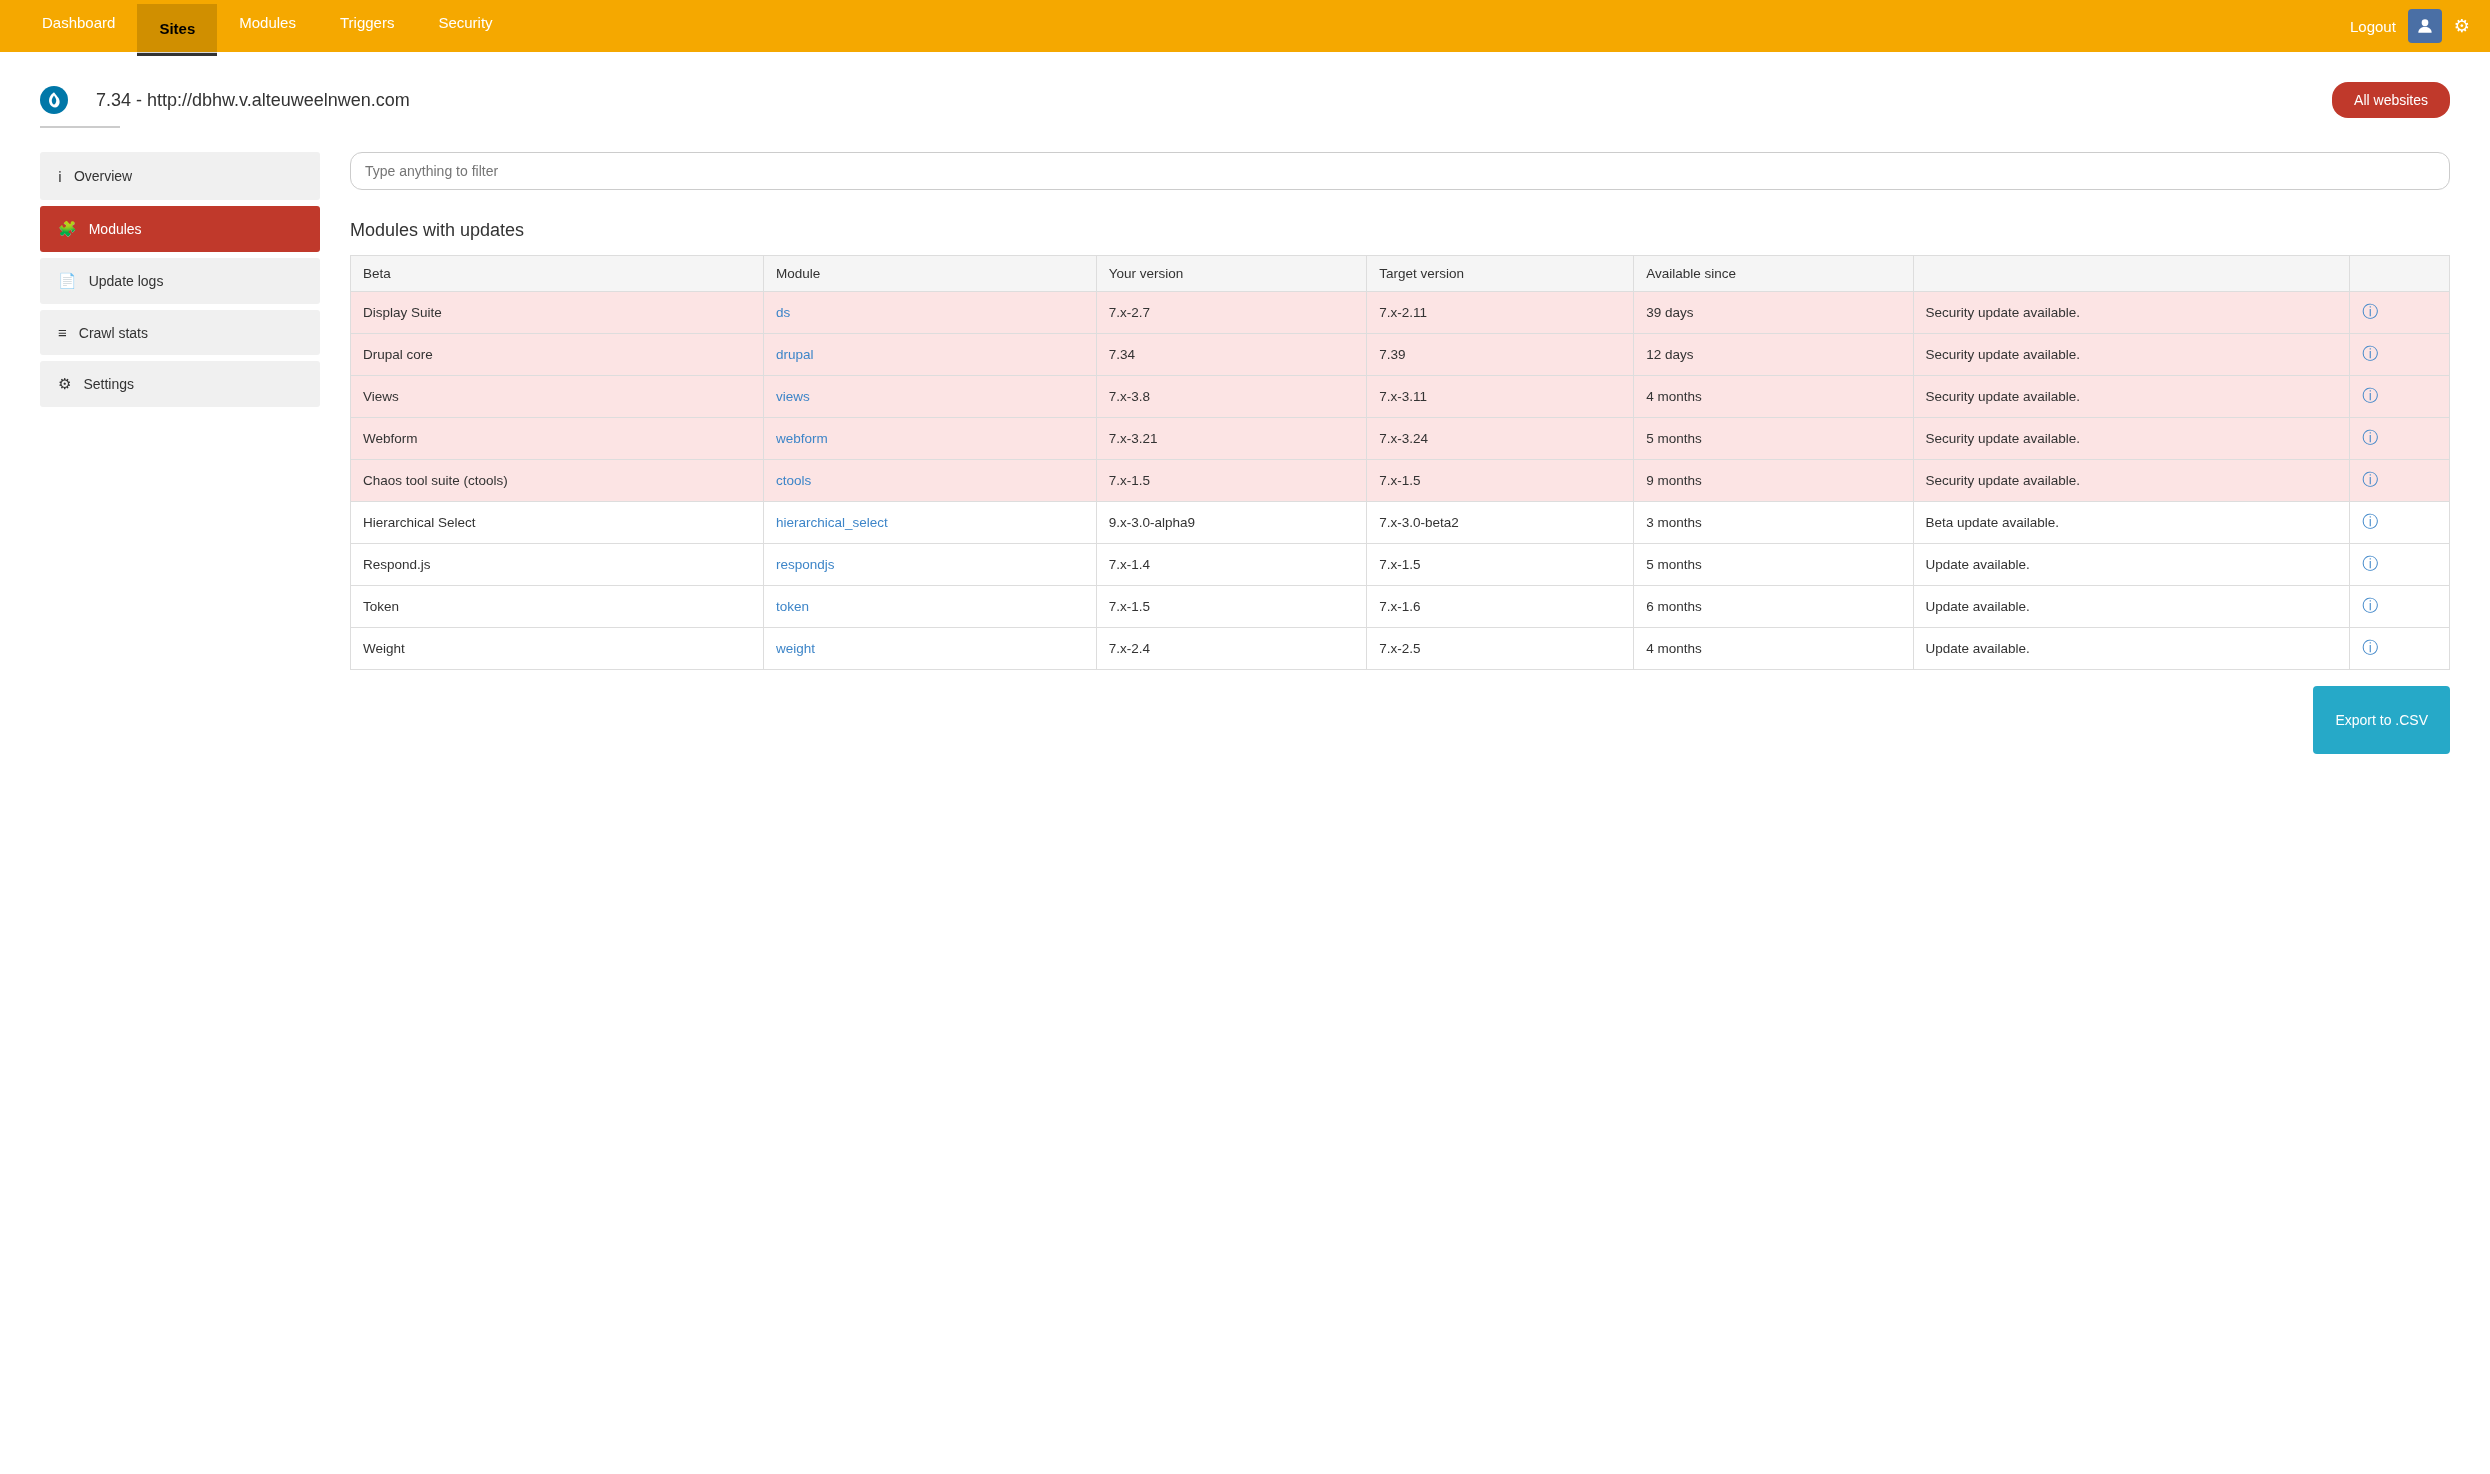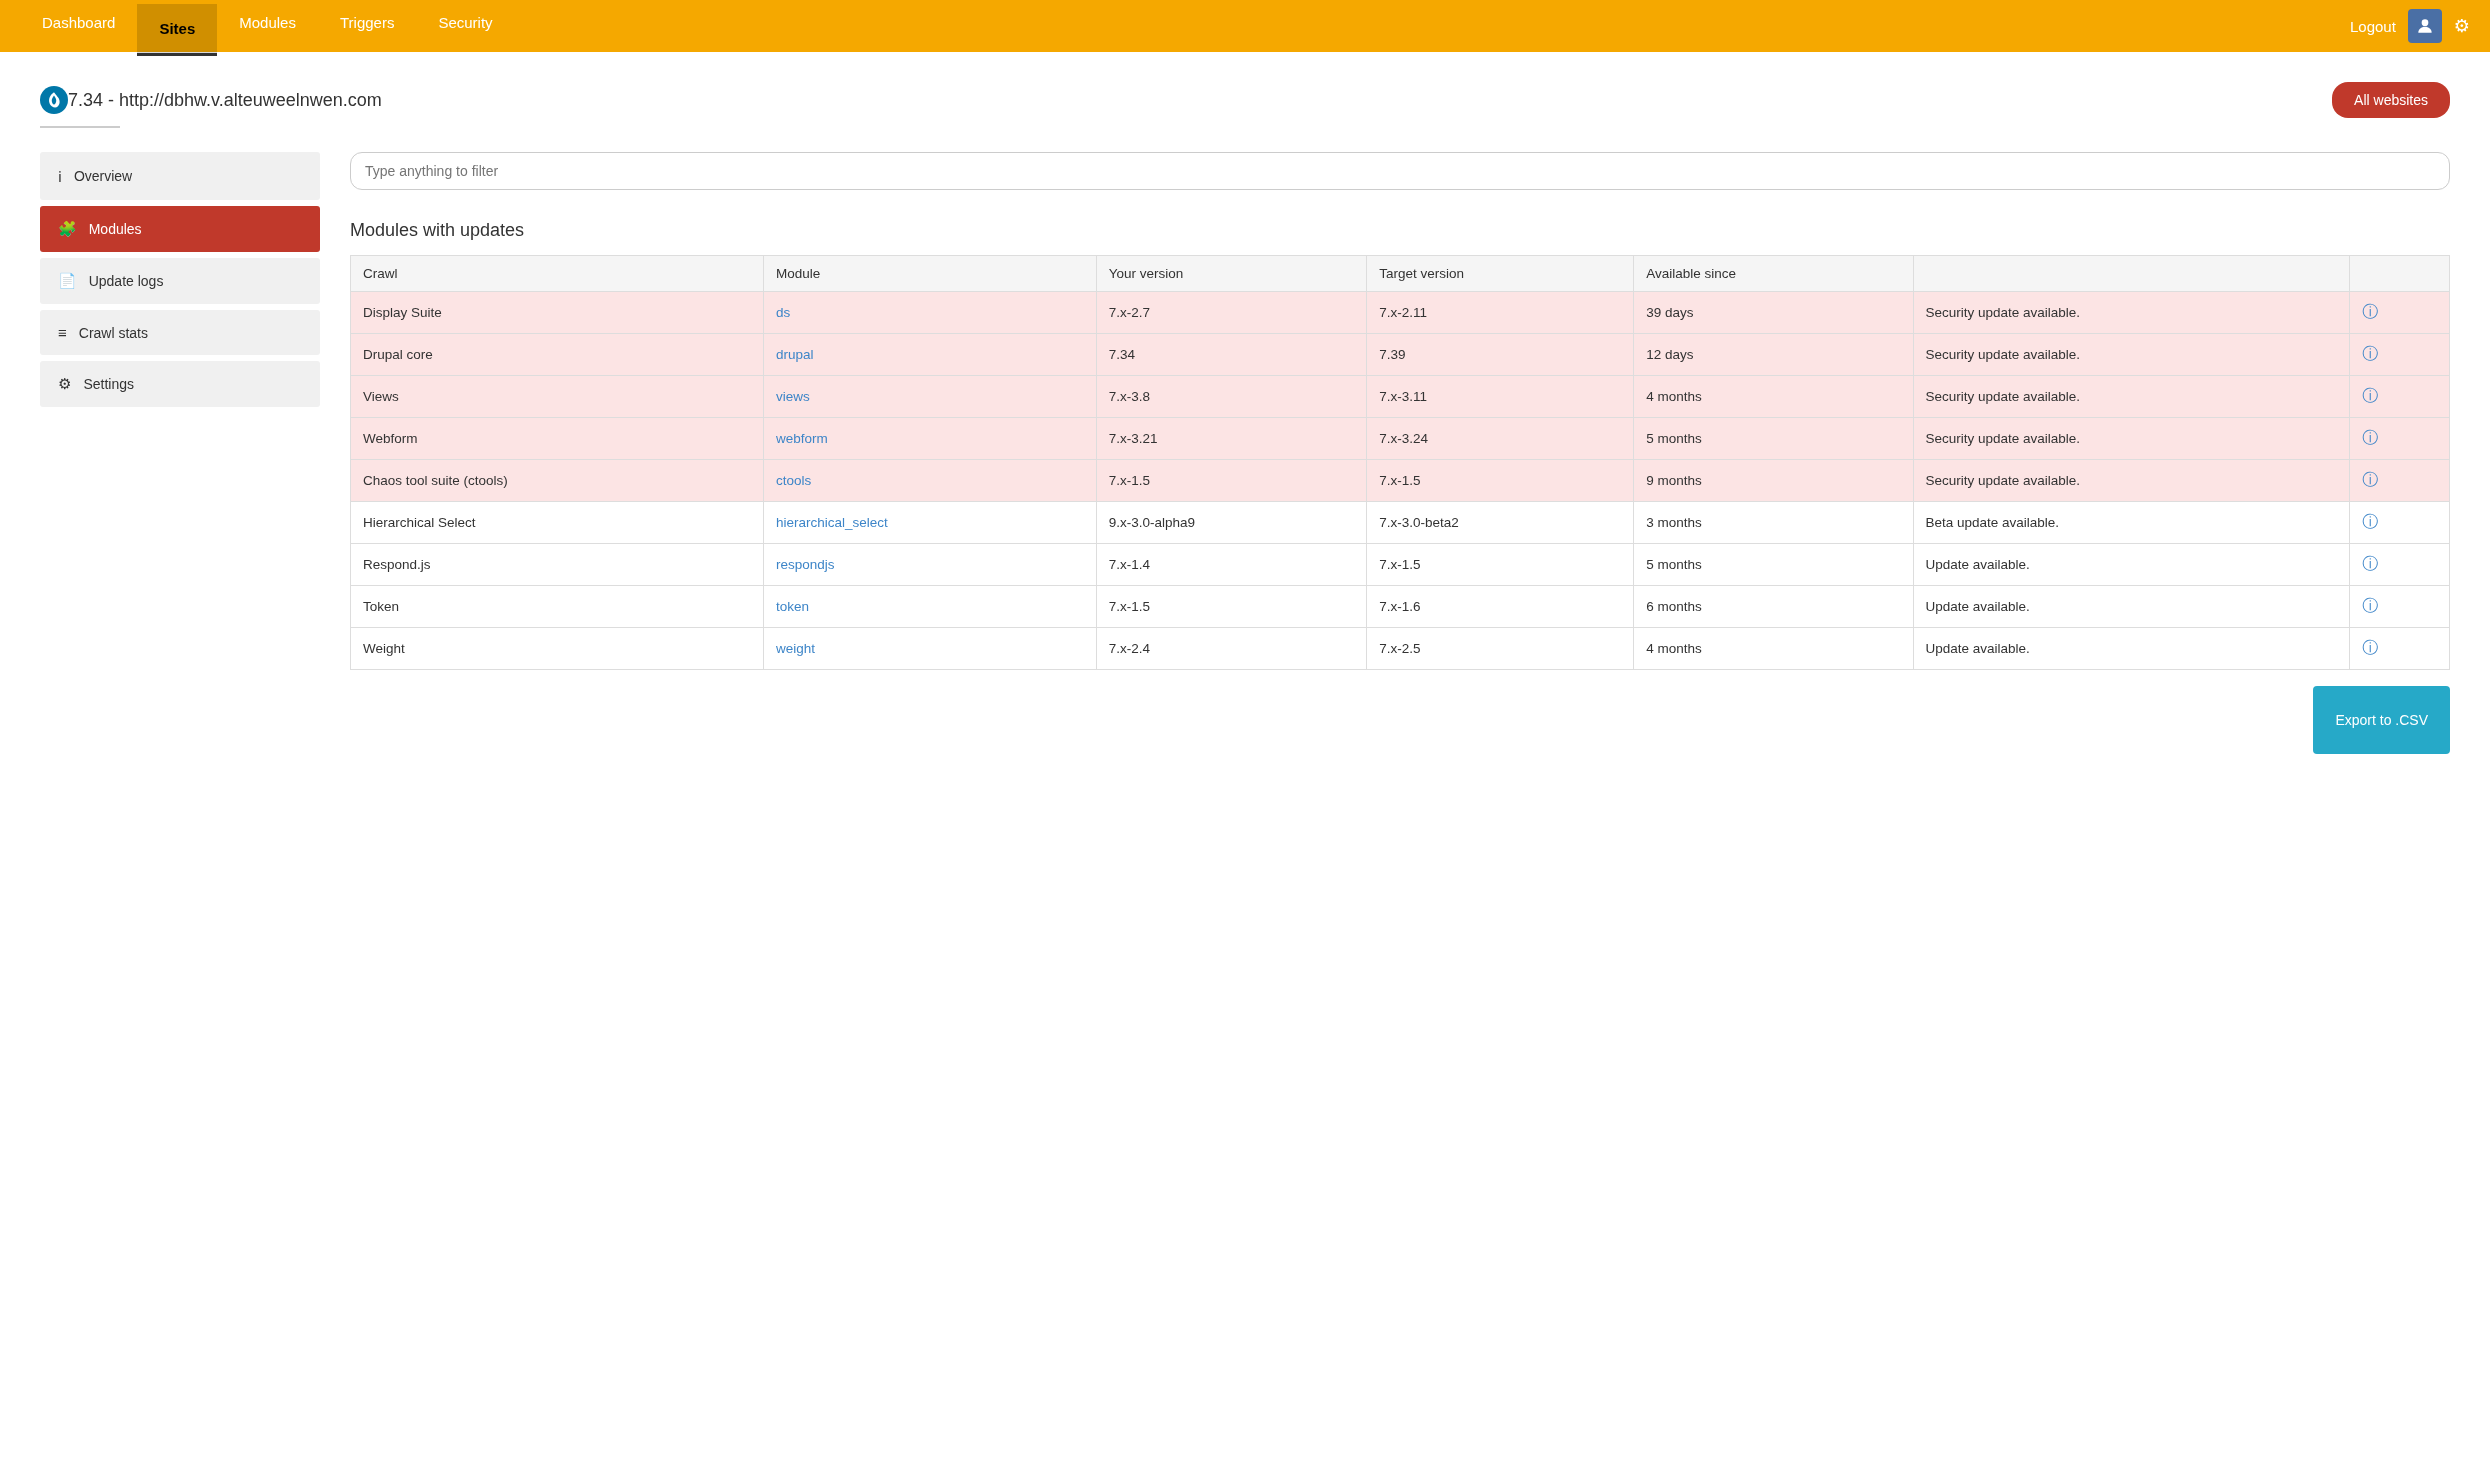--- a/index.html
+++ b/index.html
@@ -41,21 +41,21 @@
 
     .site-header {
       display: flex;
       align-items: center;
       justify-content: space-between;
       margin-bottom: 8px;
     }
     .site-title {
       display: flex;
       align-items: center;
-      gap: 0;
+      gap: 28px;
       font-size: 18px;
       color: #333;
     }
     .drupal-icon {
       width: 28px; height: 28px;
       background: #0077a8;
       border-radius: 50%;
       display: inline-flex; align-items: center; justify-content: center;
       color: #fff; font-size: 14px;
     }
@@ -223,21 +223,21 @@
     </div>
 
     <div class="main">
       <input class="filter-input" type="text" placeholder="Type anything to filter" style="">
 
       <h2 class="section-title">Modules with updates</h2>
 
       <table>
         <thead>
           <tr>
-            <th>Crawl</th>
+            <th>Beta</th>
             <th>Module</th>
             <th>Your version</th>
             <th>Target version</th>
             <th>Available since</th>
             <th></th>
             <th></th>
           </tr>
         </thead>
         <tbody id="modules-tbody">
         <tr class="security">

